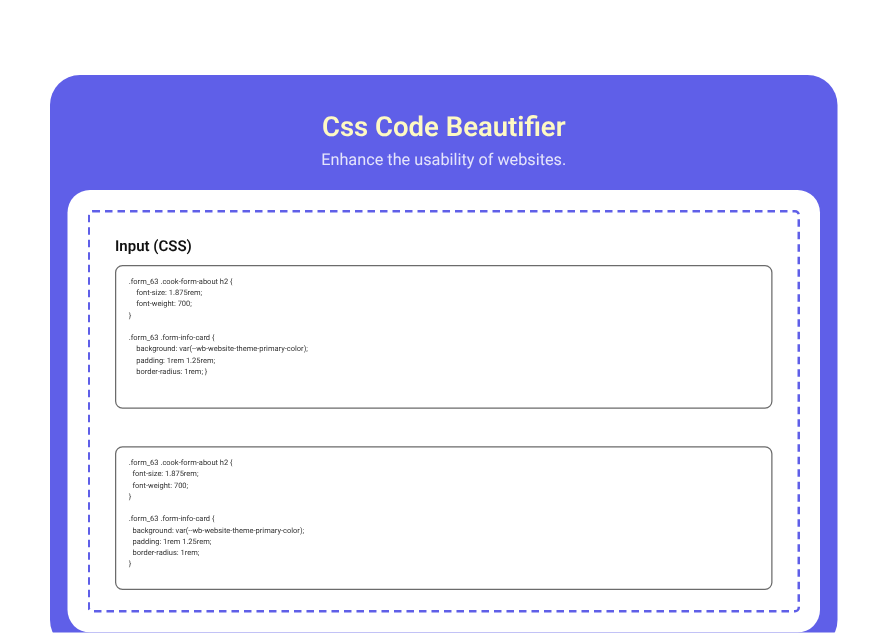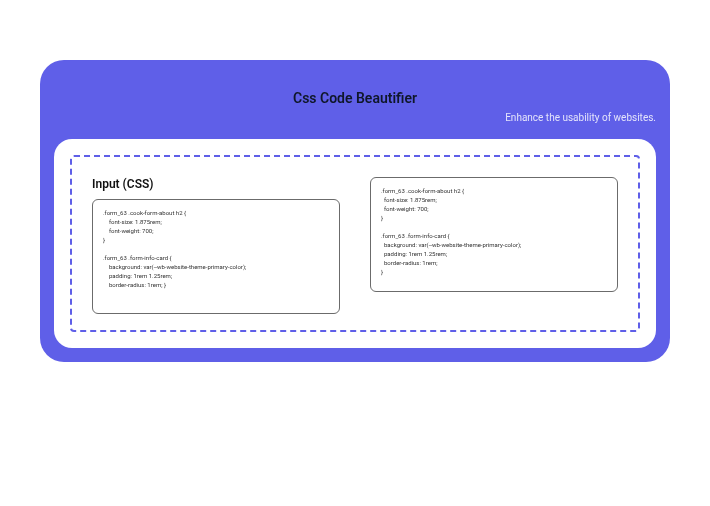--- a/index.html
+++ b/index.html
@@ -13,33 +13,34 @@
   width: 710px;
   height: 506px;
 }
 .outer-card {
   background: #5f5fe8;
   border-radius: 24px;
   padding: 30px 14px 14px 14px;
   width: 630px;
 }
 .header { text-align: center; margin-bottom: 16px; }
-.title { color: #0f172a; font-size: 14px; font-weight: 600; }
-.subtitle { color: #e4e4fb; font-size: 10px; margin-top: 6px; text-align: right; }
+.title { color: #fef9c3; font-size: 22px; font-weight: 600; }
+.subtitle { color: #e4e4fb; font-size: 13px; margin-top: 6px; }
 .inner-card {
   background: #fff;
   border-radius: 18px;
   padding: 16px;
 }
 .dashed {
   border: 2px dashed #5f5fe8;
   border-radius: 4px;
   padding: 20px 20px 16px 20px;
   display: flex;
   gap: 30px;
+  flex-direction: column;
 }
 .pane { flex: 1; display: flex; flex-direction: column; }
 .pane-label { font-size: 12px; font-weight: 600; color: #111; margin-bottom: 8px; }
 .codebox {
   border: 1px solid #6b6b6b;
   border-radius: 6px;
   padding: 8px 10px;
   font-size: 6px;
   line-height: 1.5;
   color: #333;

